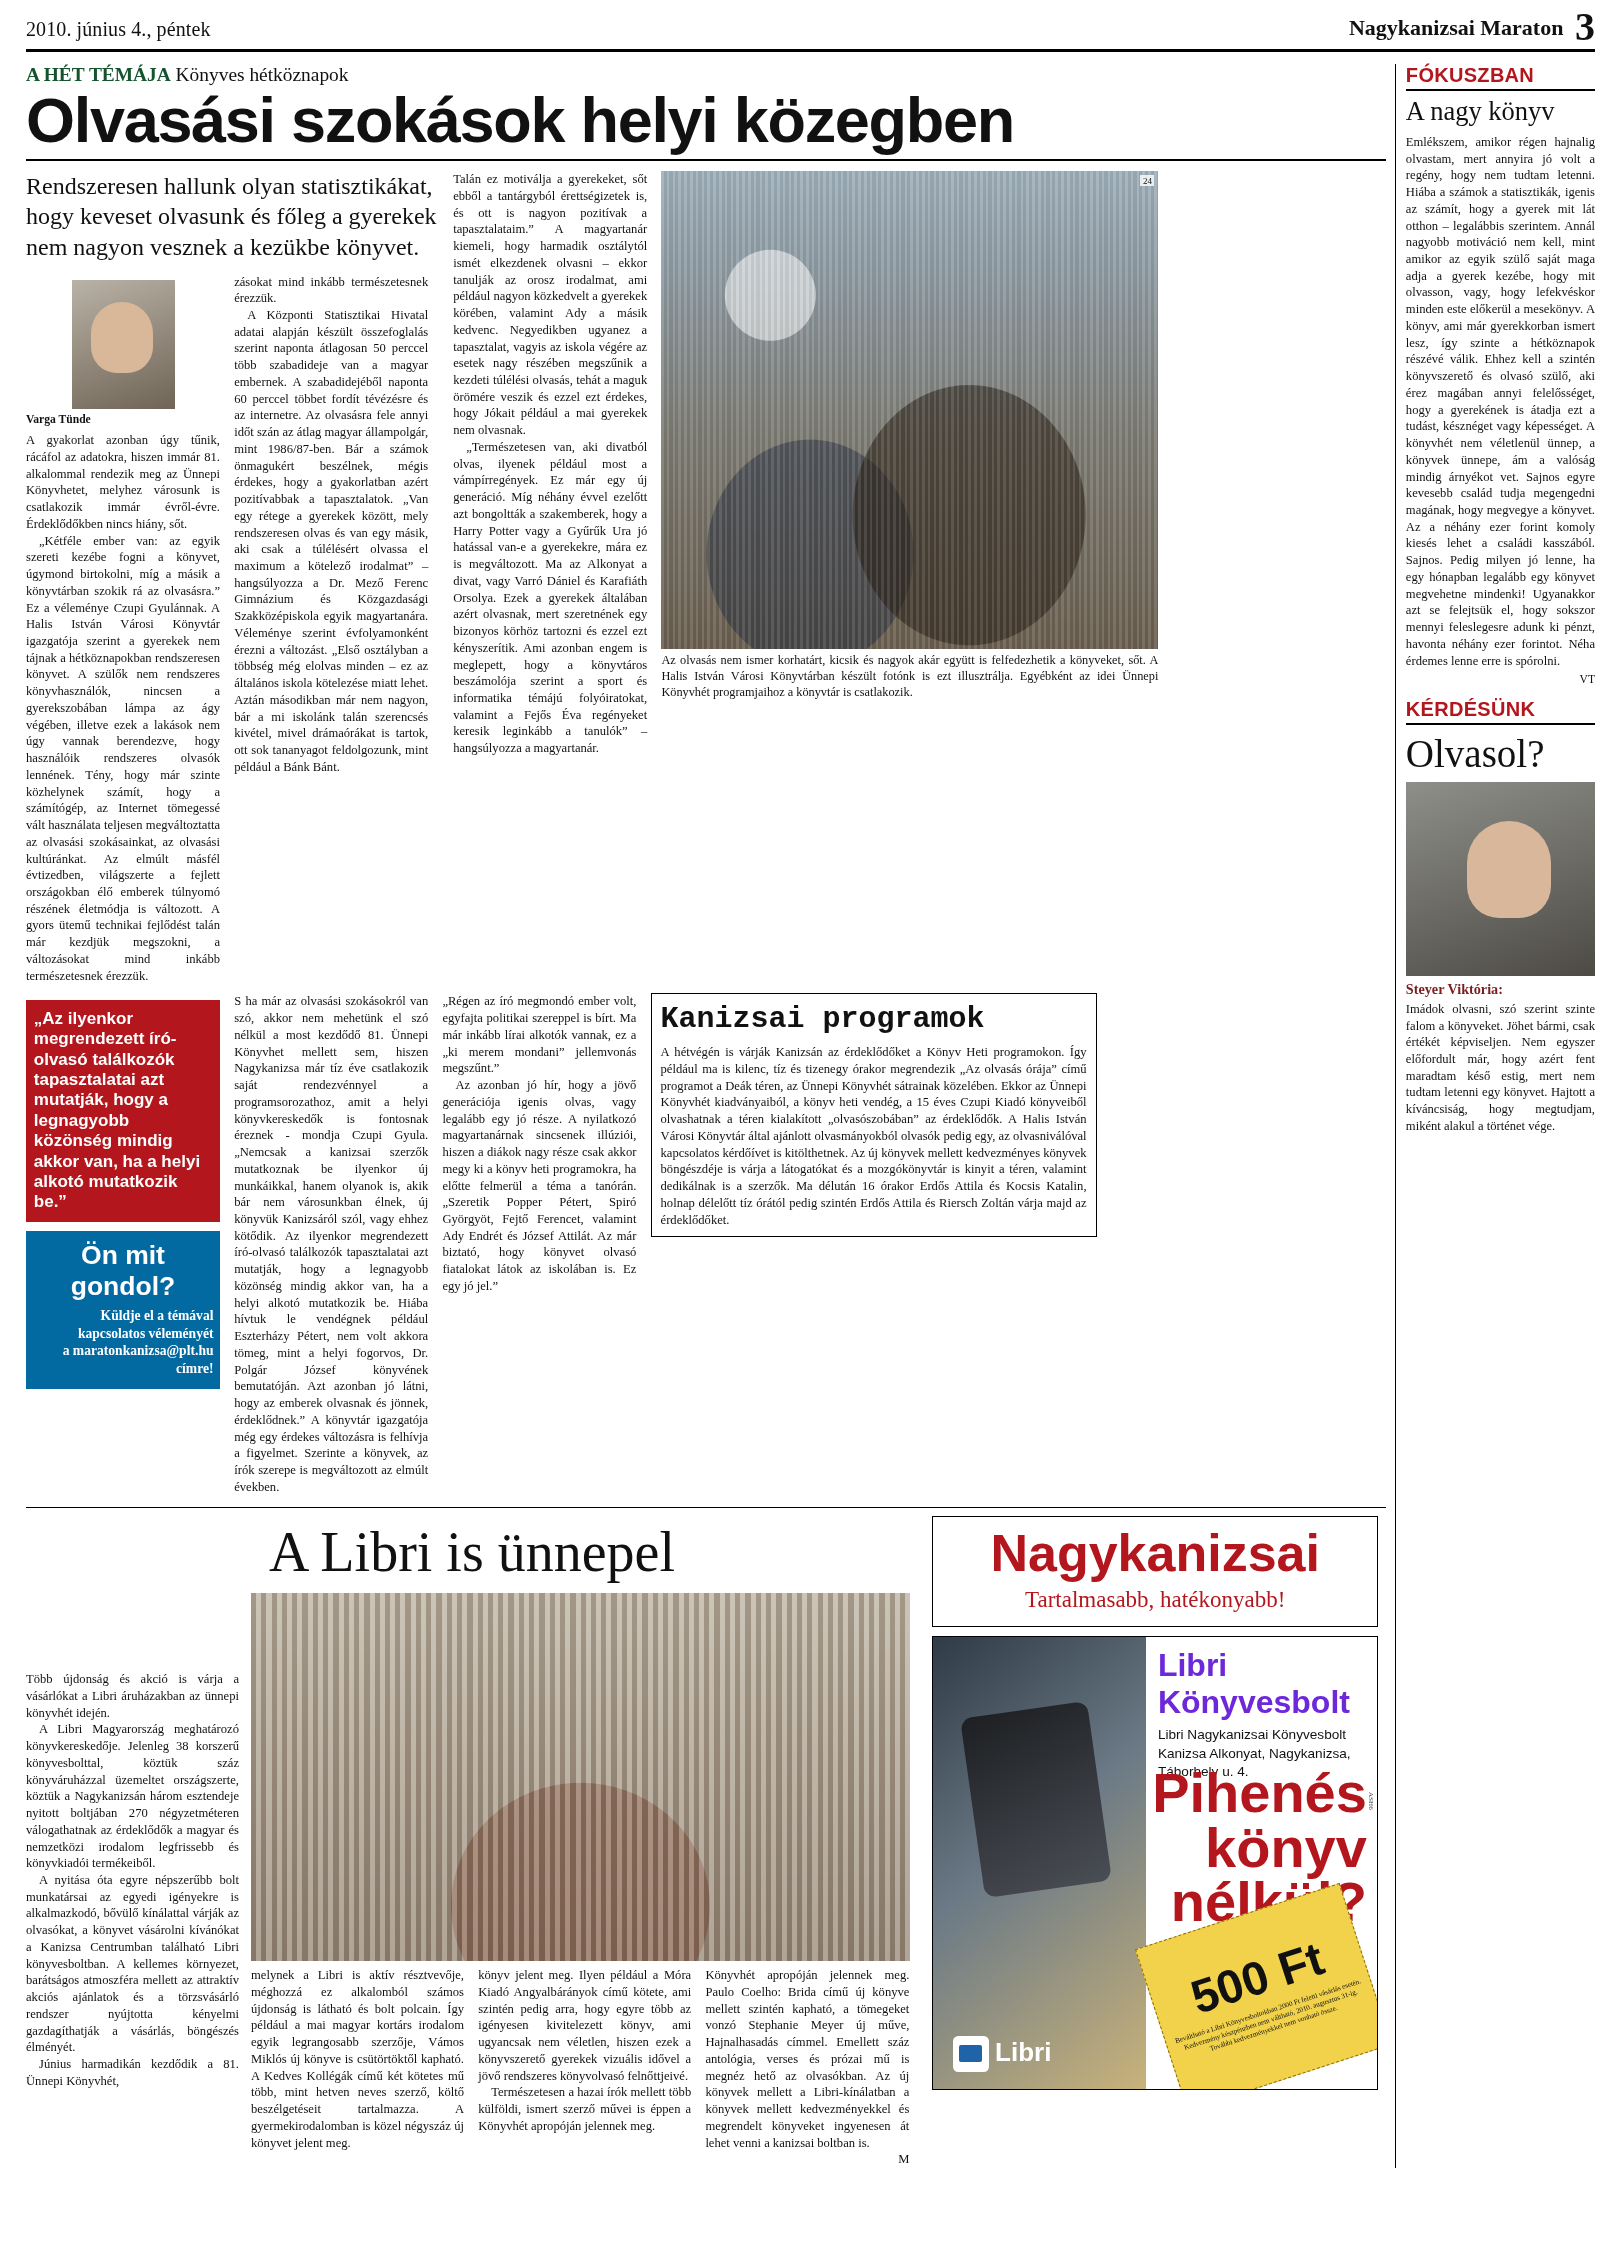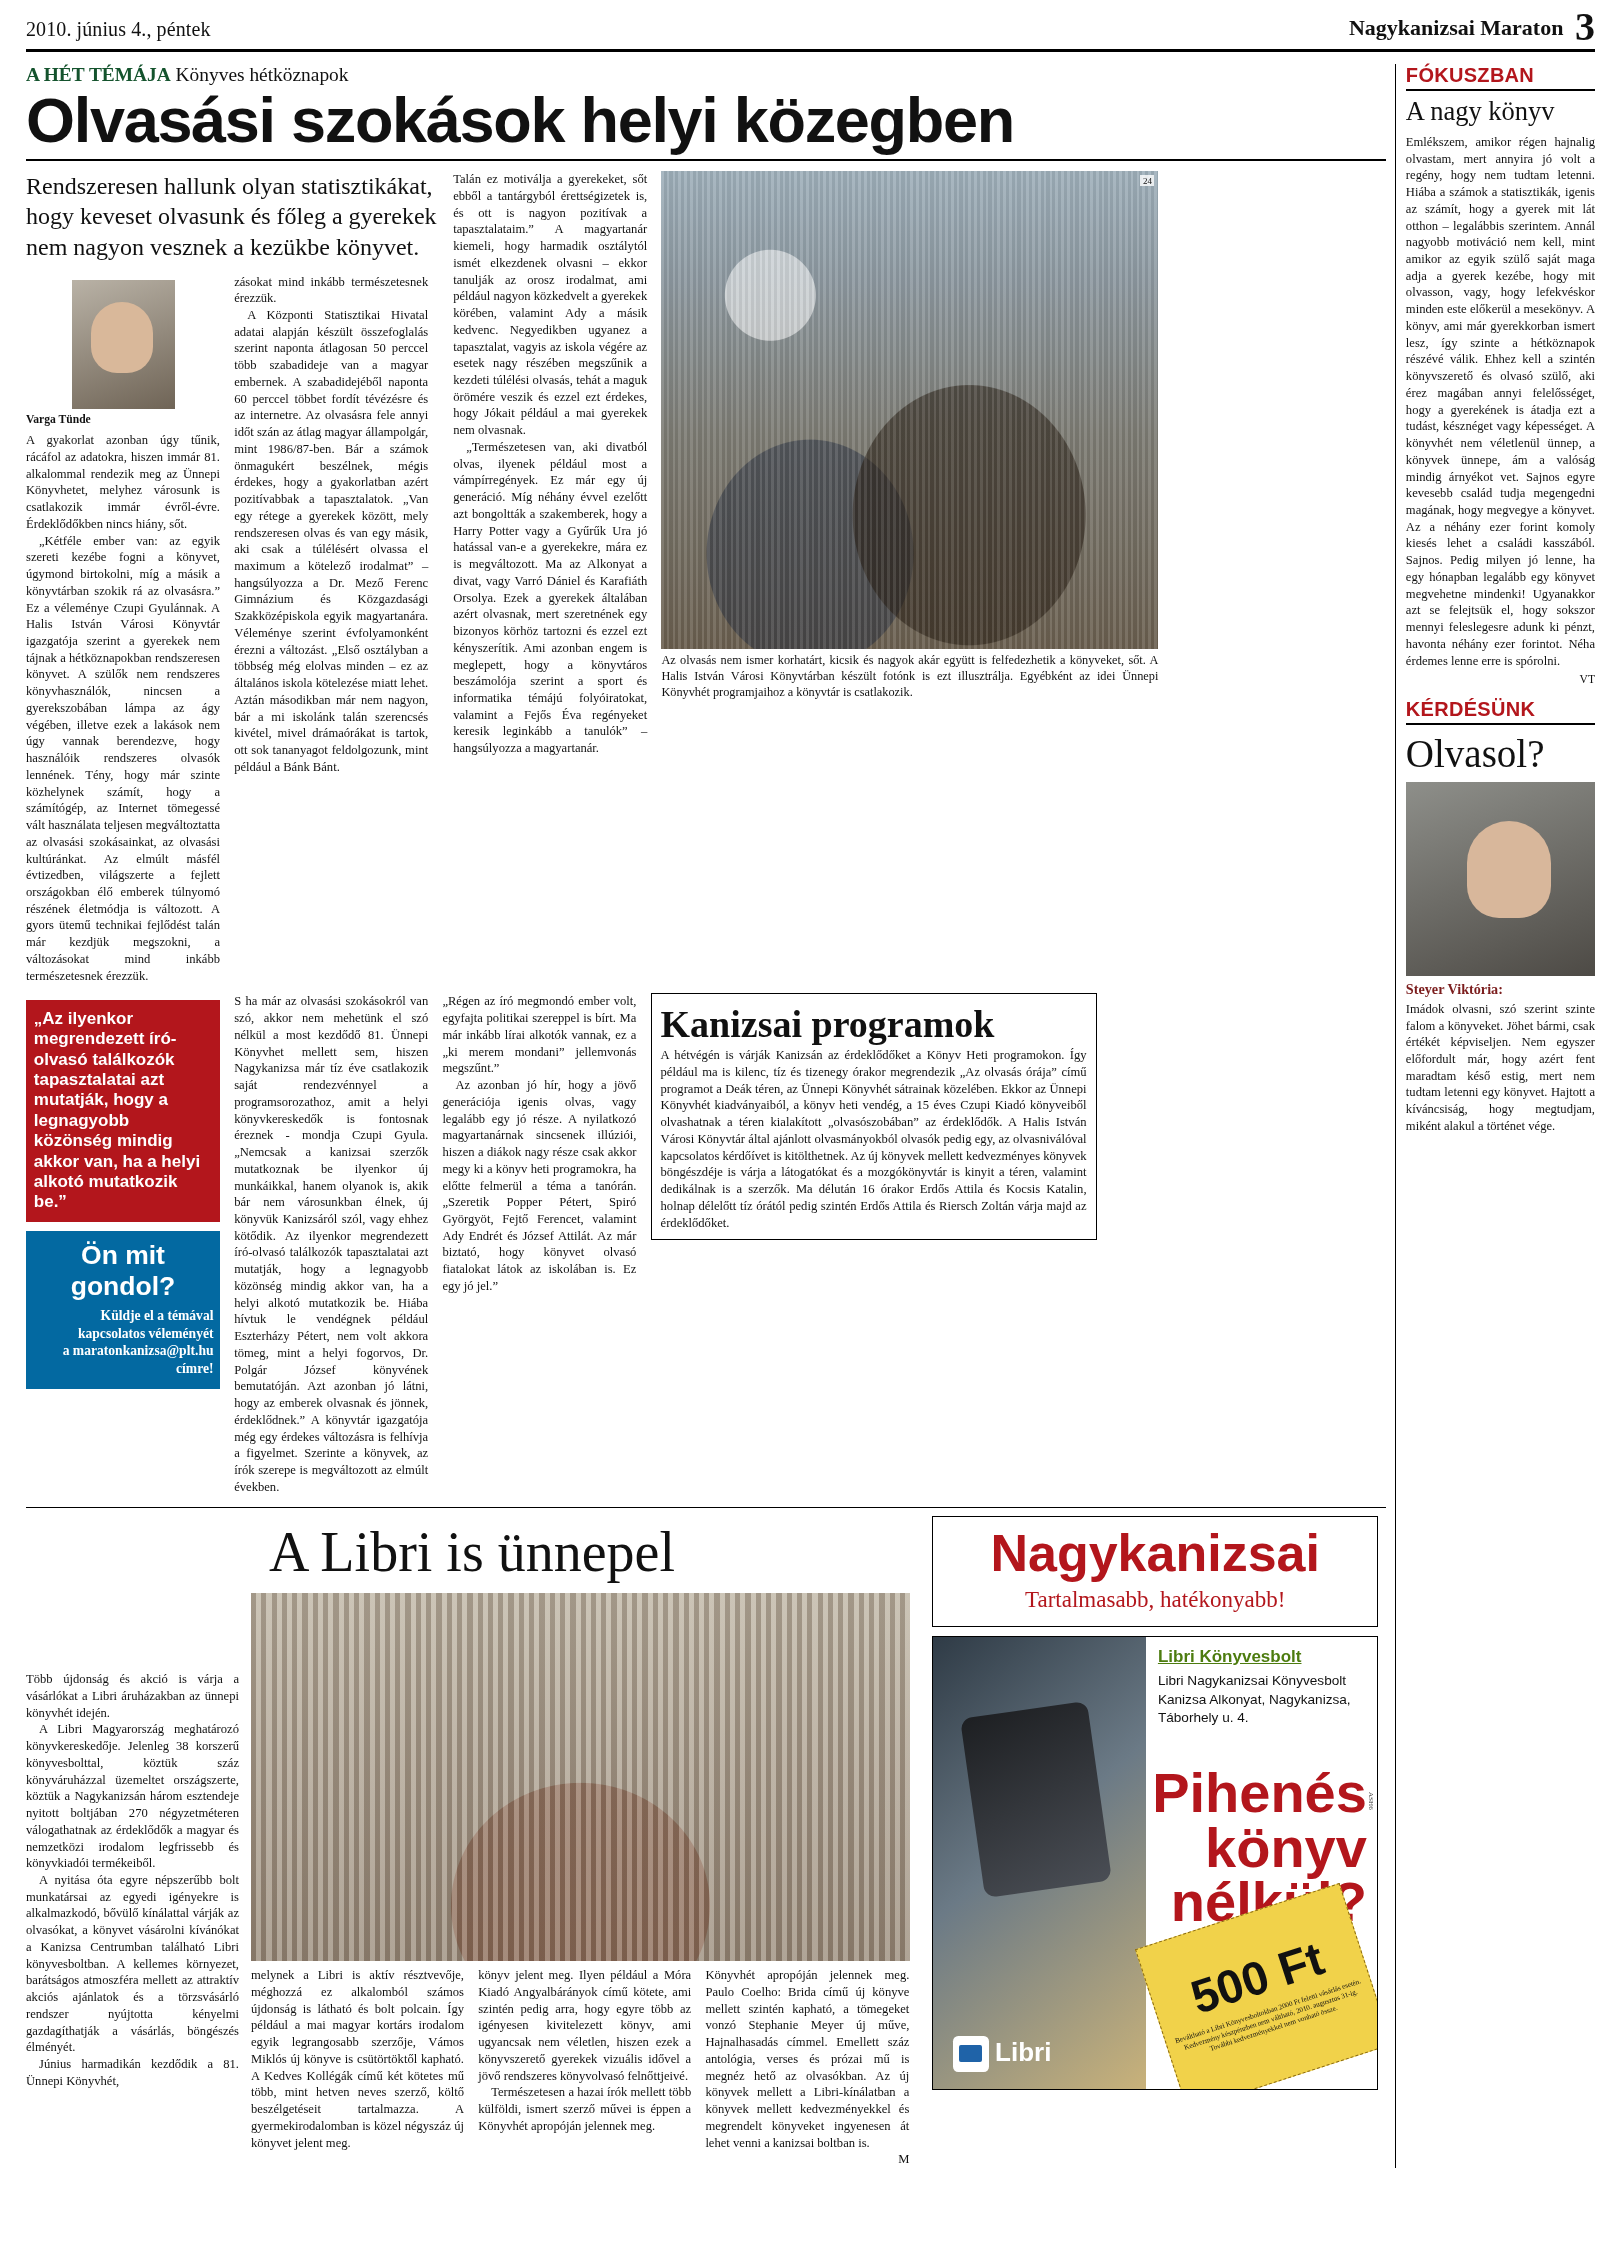--- a/index.html
+++ b/index.html
@@ -85,21 +85,21 @@
 
   .photo.store{height:368px;background:
      linear-gradient(180deg,#c9c3b6 0%,#b6ada0 40%,#9d9184 100%);}
   .photo.store:before{content:"";position:absolute;inset:0;
      background:
       repeating-linear-gradient(90deg, rgba(90,70,50,.35) 0 5.2px, rgba(210,200,185,.35) 5.2px 10.3px),
       radial-gradient(ellipse at 50% 85%, rgba(120,60,40,.45) 0 129px, rgba(0,0,0,0) 130px);}
 
   
   .prog-box{border:1.9px solid #000;padding:7.8px 9px;box-sizing:border-box;}
-  .prog-title{font-family:Liberation Serif, serif;font-weight:bold;font-size:38px;margin-bottom:1px;}
+  .prog-title{font-family:Liberation Mono, monospace;font-weight:bold;font-size:30px;margin-bottom:8px;}
   .prog-text{font-size:12.6px;line-height:1.33;text-align:justify;}
 
   
   .rail-label{color:#b3161c;font-family:"Liberation Sans",sans-serif;font-weight:bold;font-size:20px;letter-spacing:0.3px;}
   .rail-rule{height:1.9px;background:#000;margin:2.6px 0 5.2px 0;}
   .rail-title{font-size:26.5px;margin:1.3px 0 6.5px 0;}
   .rail-text{font-size:12.6px;line-height:1.33;text-align:justify;}
   .rail-sign{text-align:right;font-size:11.6px;margin-top:3.9px;}
 
   .olvasol-title{font-family:"Liberation Serif",serif;font-size:39px;margin:5.2px 0 6.5px 0;}
@@ -118,21 +118,21 @@
   .mar-ad .l2{font-size:52px;}
   .mar-ad .l3{font-family:"Liberation Serif",serif;color:#b3161c;font-size:23px;margin-top:6.5px;}
 
   
   .libri-ad{position:relative;border:1.3px solid #000;overflow:hidden;background:#e9d9a8;}
   .libri-ad .photo-part{position:absolute;left:0;top:0;width:48%;height:100%;
      background:linear-gradient(140deg,#2f3b46 0%,#6b7a86 45%,#c9b27a 100%);}
   .libri-ad .photo-part:after{content:"";position:absolute;left:18%;top:16%;width:60%;height:40%;
      background:linear-gradient(160deg,#1d1f22,#4a4e55);border-radius:11.6px;transform:rotate(-8deg);}
   .libri-ad .right-part{position:absolute;right:0;top:0;width:52%;height:100%;background:#fff;}
-  .libri-brand{color:#4d7c0f;font-family:"Liberation Sans",sans-serif;font-weight:bold;font-size:17px;text-decoration:underline;}
+  .libri-brand{color:#6d28d9;font-family:"Liberation Sans",sans-serif;font-weight:bold;font-size:32px;}
   .libri-addr{font-family:"Liberation Sans",sans-serif;font-size:13.6px;line-height:1.35;color:#111;}
   .pihenes{font-family:"Liberation Sans",sans-serif;font-weight:bold;color:#b3161c;font-size:56px;line-height:.98;text-align:right;}
   .coupon{position:absolute;right:6.5px;bottom:6.5px;width:213px;height:168px;background:#f1d24a;border:1.3px dashed #8a6a12;transform:rotate(-18deg);}
   .coupon .amt{font-family:"Liberation Sans",sans-serif;font-weight:bold;font-size:47px;text-align:center;margin-top:36px;}
   .coupon .fine{font-size:7.1px;text-align:center;padding:3.9px 6.5px;line-height:1.25;}
 
   .libri-logo{position:absolute;left:19.4px;bottom:17px;color:#fff;font-family:"Liberation Sans",sans-serif;font-weight:bold;font-size:26px;}
   .libri-logo .mark{display:inline-block;width:36px;height:36px;background:#fff;border-radius:5.2px;vertical-align:middle;margin-right:6.5px;position:relative;}
   .libri-logo .mark:after{content:"";position:absolute;left:6.5px;top:9px;width:23px;height:17px;background:#1f63a8;border-radius:1.9px;}
 

